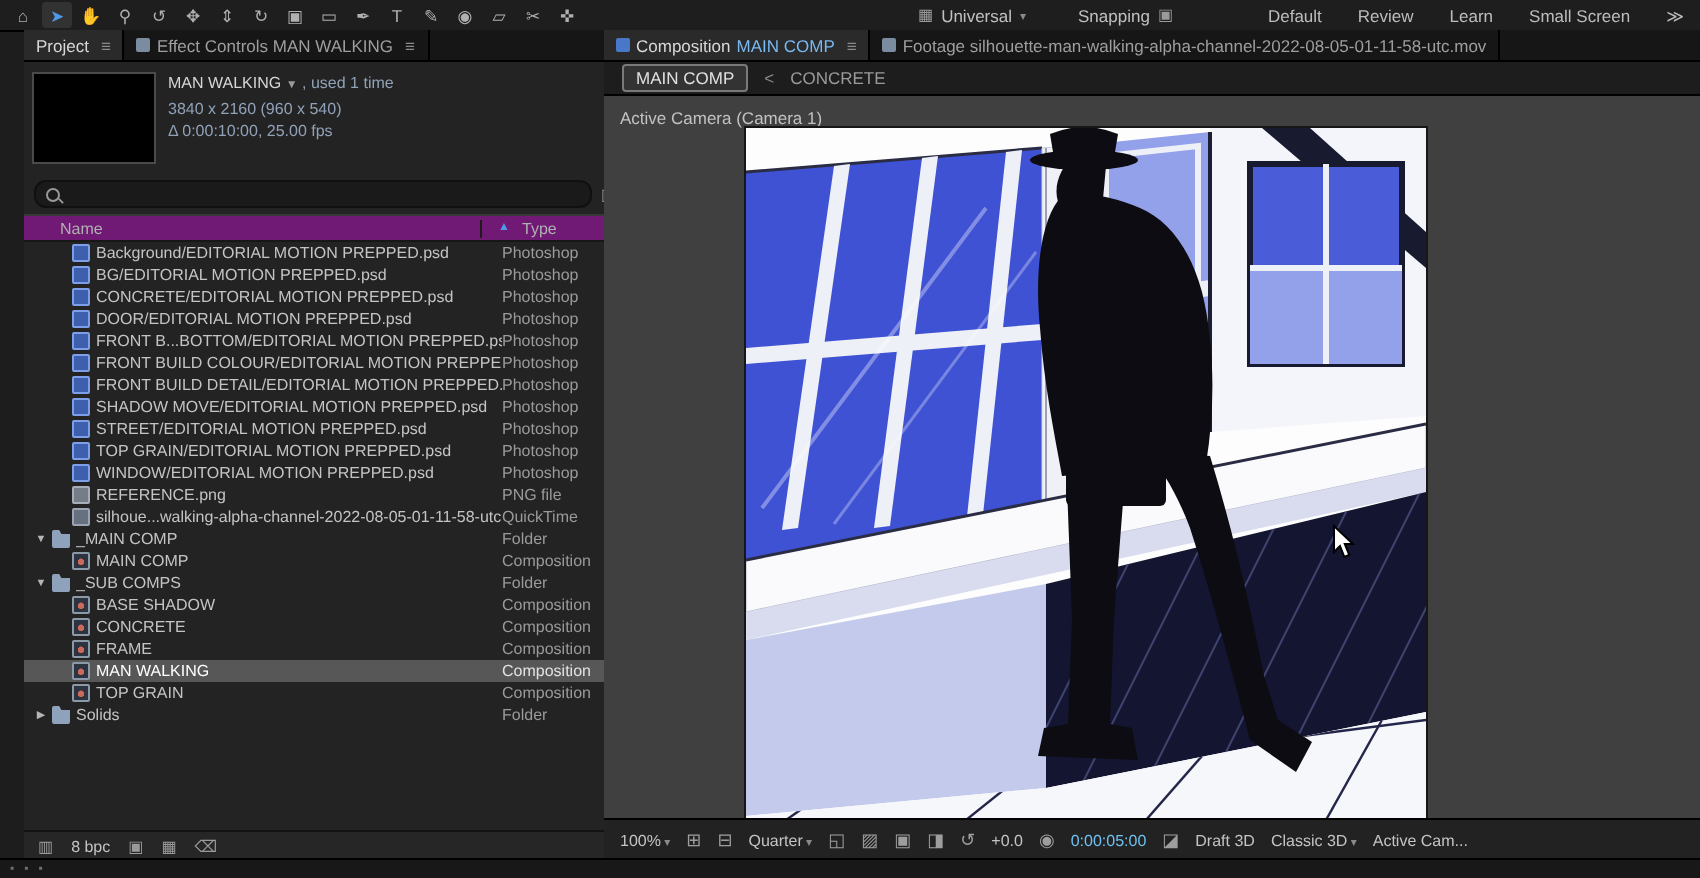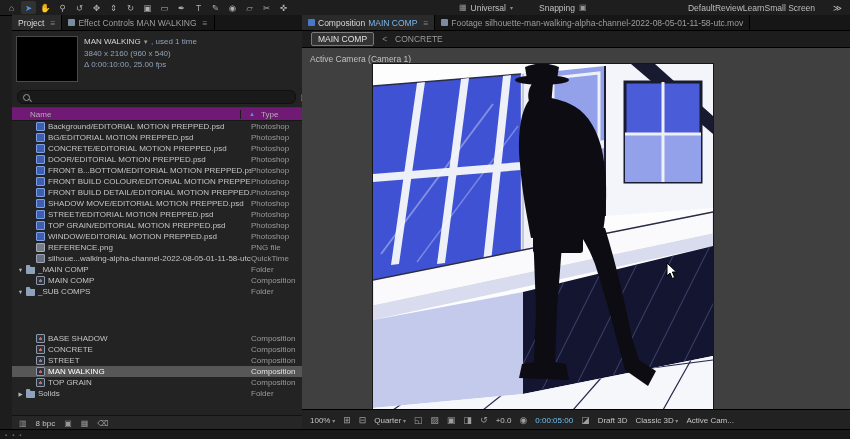--- a/index.html
+++ b/index.html
@@ -130,21 +130,21 @@
       <span class="small-ic">▦</span>
       <span>Universal</span>
       <span class="drop-arrow">▾</span>
     </span>
     <span class="ugroup">
       <span>Snapping</span>
       <span class="small-ic">▣</span>
     </span>
   </div>
   <div class="right-group">
-    <span style="display:flex;">
+    <span style="display:flex;gap:18px;">
         <span class="workspace">Default</span>
         <span class="workspace">Review</span>
         <span class="workspace">Learn</span>
         <span class="workspace">Small Screen</span>
       </span>
     <span>≫</span>
   </div>
 </div>
 
 <div class="left-panel">
@@ -280,36 +280,36 @@
         <span class="ficon icon-comp"></span>
         <span class="fname">MAIN COMP</span>
         <span class="ftype">Composition</span>
       </div>
       <div class="prow" style="padding-left: 4px;">
         <span class="twirl">▼</span>
         <span class="ficon icon-folder"></span>
         <span class="fname">_SUB COMPS</span>
         <span class="ftype">Folder</span>
       </div>
-      <div class="prow" style="padding-left: 14px; margin-top: 36px;">
+      <div class="prow" style="padding-left: 14px;">
         <span class="twirl"></span>
         <span class="ficon icon-comp"></span>
         <span class="fname">BASE SHADOW</span>
         <span class="ftype">Composition</span>
       </div>
       <div class="prow" style="padding-left: 14px;">
         <span class="twirl"></span>
         <span class="ficon icon-comp"></span>
         <span class="fname">CONCRETE</span>
         <span class="ftype">Composition</span>
       </div>
       <div class="prow" style="padding-left: 14px;">
         <span class="twirl"></span>
         <span class="ficon icon-comp"></span>
-        <span class="fname">STREET</span>
+        <span class="fname">FRAME</span>
         <span class="ftype">Composition</span>
       </div>
       <div class="prow selected" style="padding-left: 14px;">
         <span class="twirl"></span>
         <span class="ficon icon-comp"></span>
         <span class="fname">MAN WALKING</span>
         <span class="ftype">Composition</span>
       </div>
       <div class="prow" style="padding-left: 14px;">
         <span class="twirl"></span>

